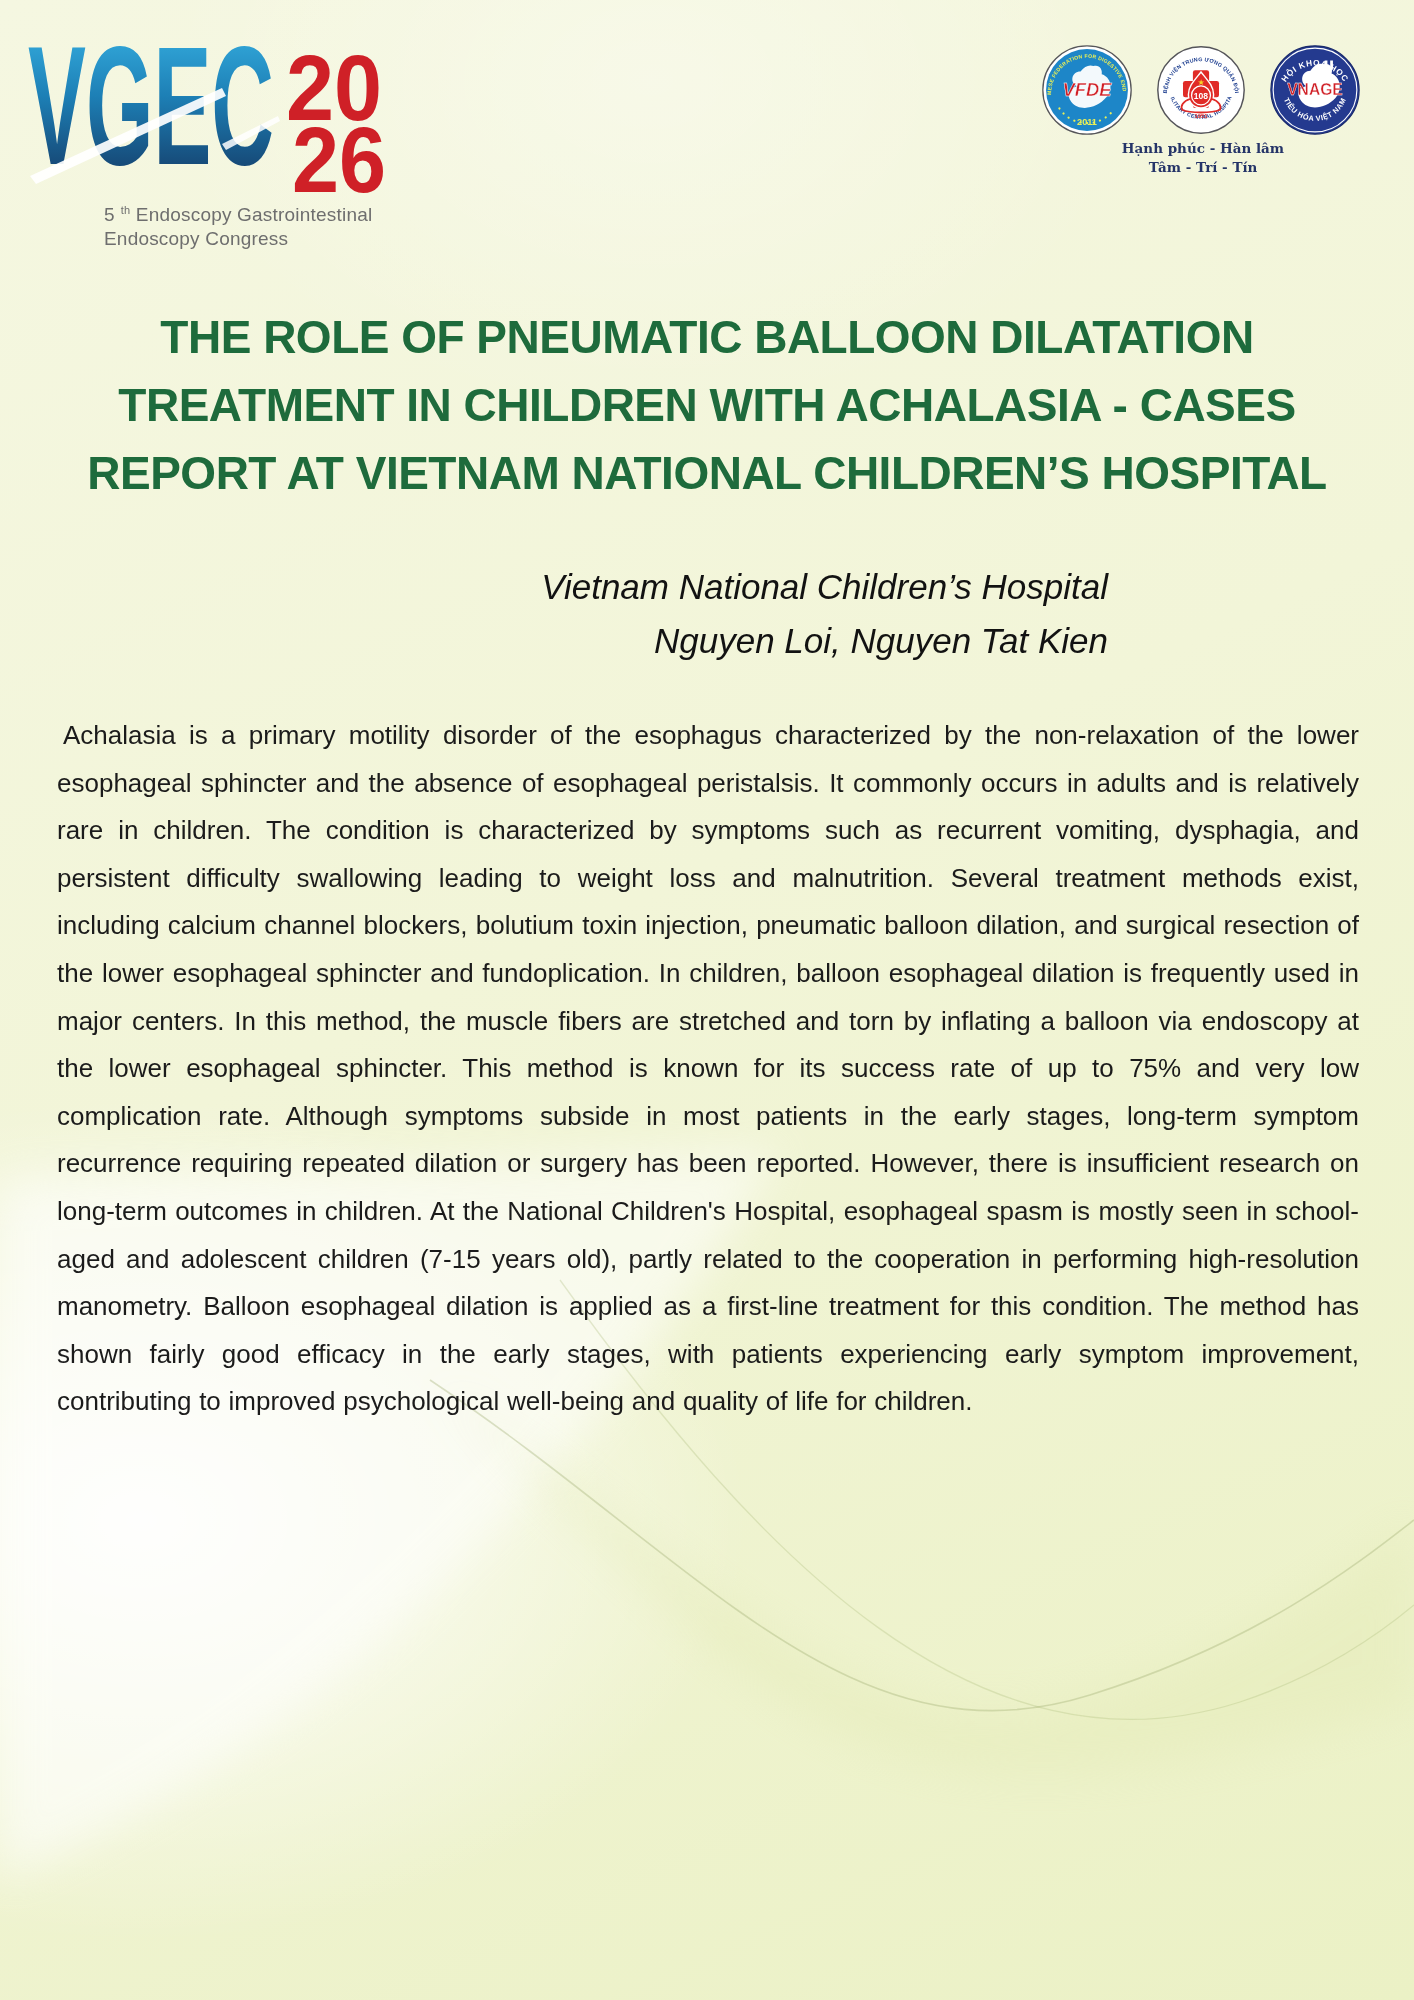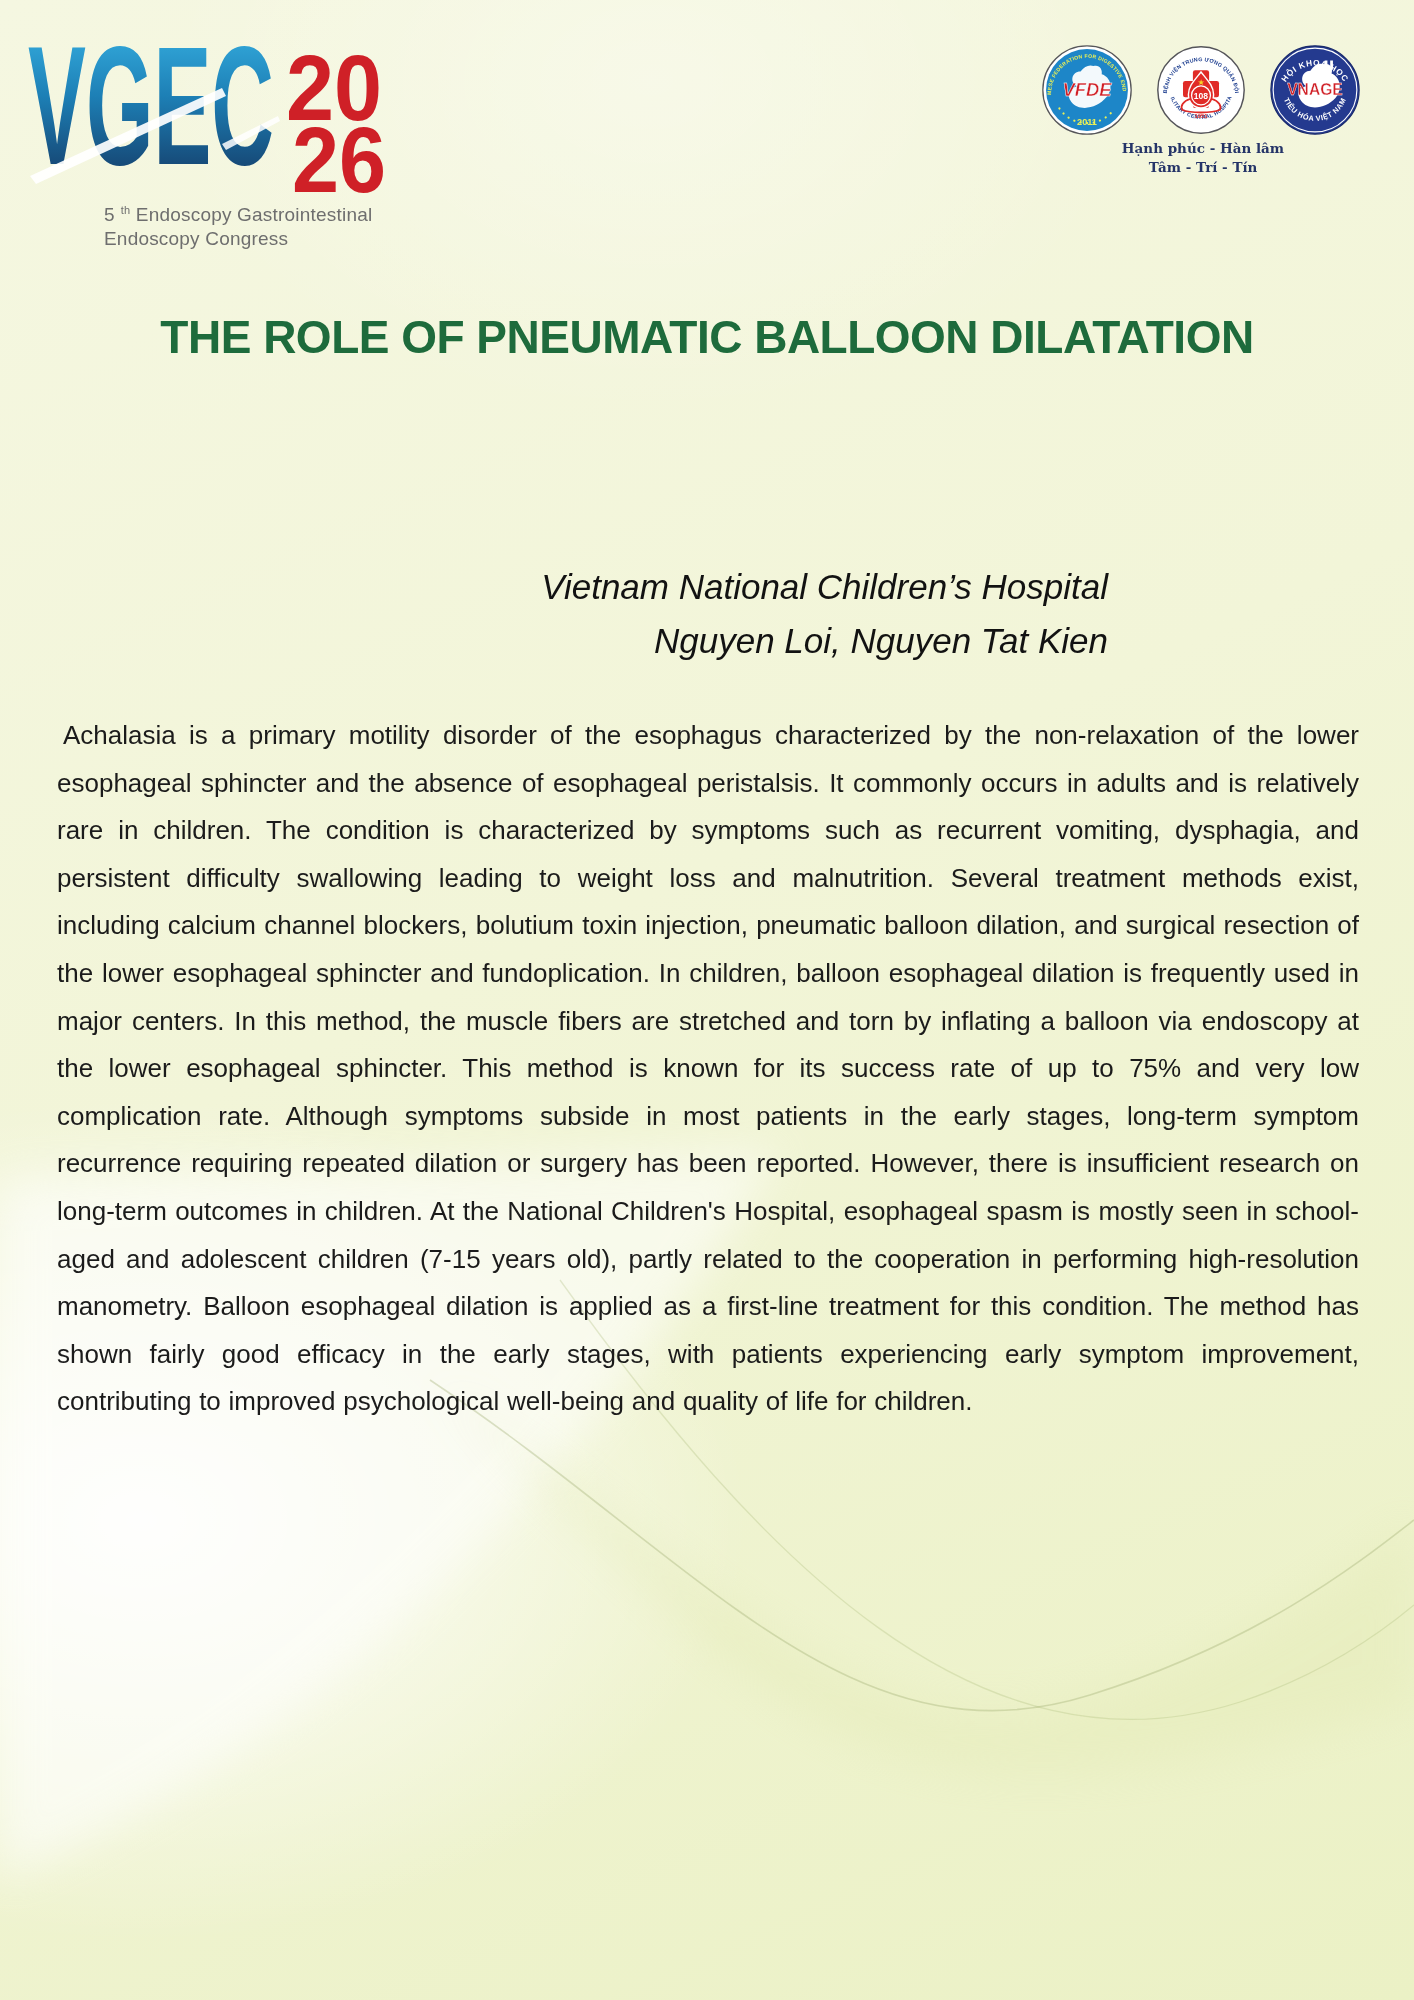--- a/index.html
+++ b/index.html
@@ -152,20 +152,22 @@
   </svg>
 </div>
 
 <div class="motto">
   <div>Hạnh phúc - Hàn lâm</div>
   <div>Tâm - Trí - Tín</div>
 </div>
 
 <div class="title">
   <div>THE ROLE OF PNEUMATIC BALLOON DILATATION</div>
+  <div>TREATMENT IN CHILDREN WITH ACHALASIA - CASES</div>
+  <div>REPORT AT VIETNAM NATIONAL CHILDREN’S HOSPITAL</div>
 </div>
 
 <div class="authors">
   <div>Vietnam National Children’s Hospital</div>
   <div>Nguyen Loi, Nguyen Tat Kien</div>
 </div>
 
 <div class="abstract">Achalasia is a primary motility disorder of the esophagus characterized by the non-relaxation of the lower esophageal sphincter and the absence of esophageal peristalsis. It commonly occurs in adults and is relatively rare in children. The condition is characterized by symptoms such as recurrent vomiting, dysphagia, and persistent difficulty swallowing leading to weight loss and malnutrition. Several treatment methods exist, including calcium channel blockers, bolutium toxin injection, pneumatic balloon dilation, and surgical resection of the lower esophageal sphincter and fundoplication. In children, balloon esophageal dilation is frequently used in major centers. In this method, the muscle fibers are stretched and torn by inflating a balloon via endoscopy at the lower esophageal sphincter. This method is known for its success rate of up to 75% and very low complication rate. Although symptoms subside in most patients in the early stages, long-term symptom recurrence requiring repeated dilation or surgery has been reported. However, there is insufficient research on long-term outcomes in children. At the National Children's Hospital, esophageal spasm is mostly seen in school-aged and adolescent children (7-15 years old), partly related to the cooperation in performing high-resolution manometry. Balloon esophageal dilation is applied as a first-line treatment for this condition. The method has shown fairly good efficacy in the early stages, with patients experiencing early symptom improvement, contributing to improved psychological well-being and quality of life for children.</div>
 
 </body></html>

